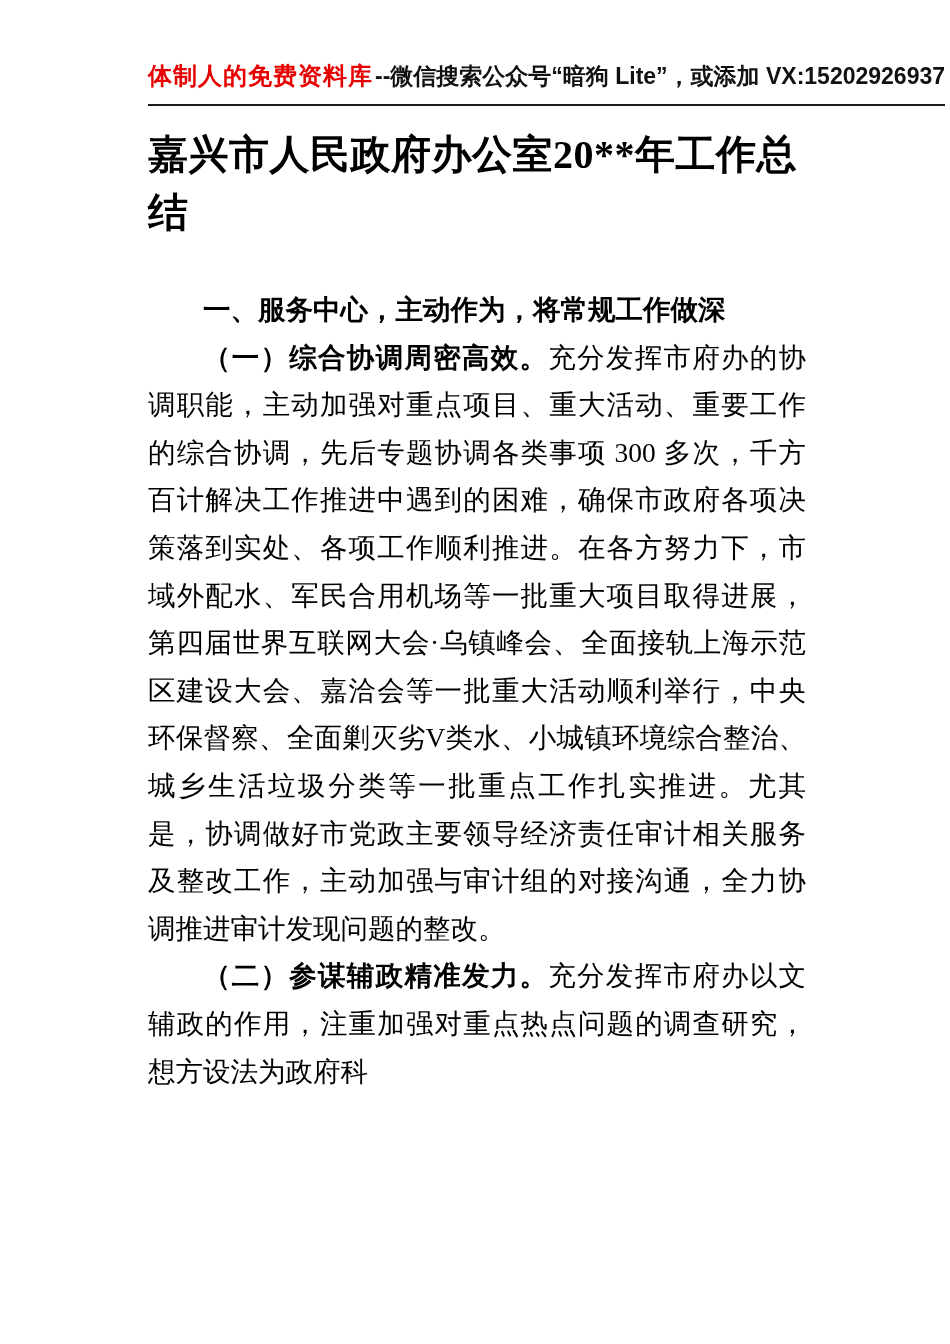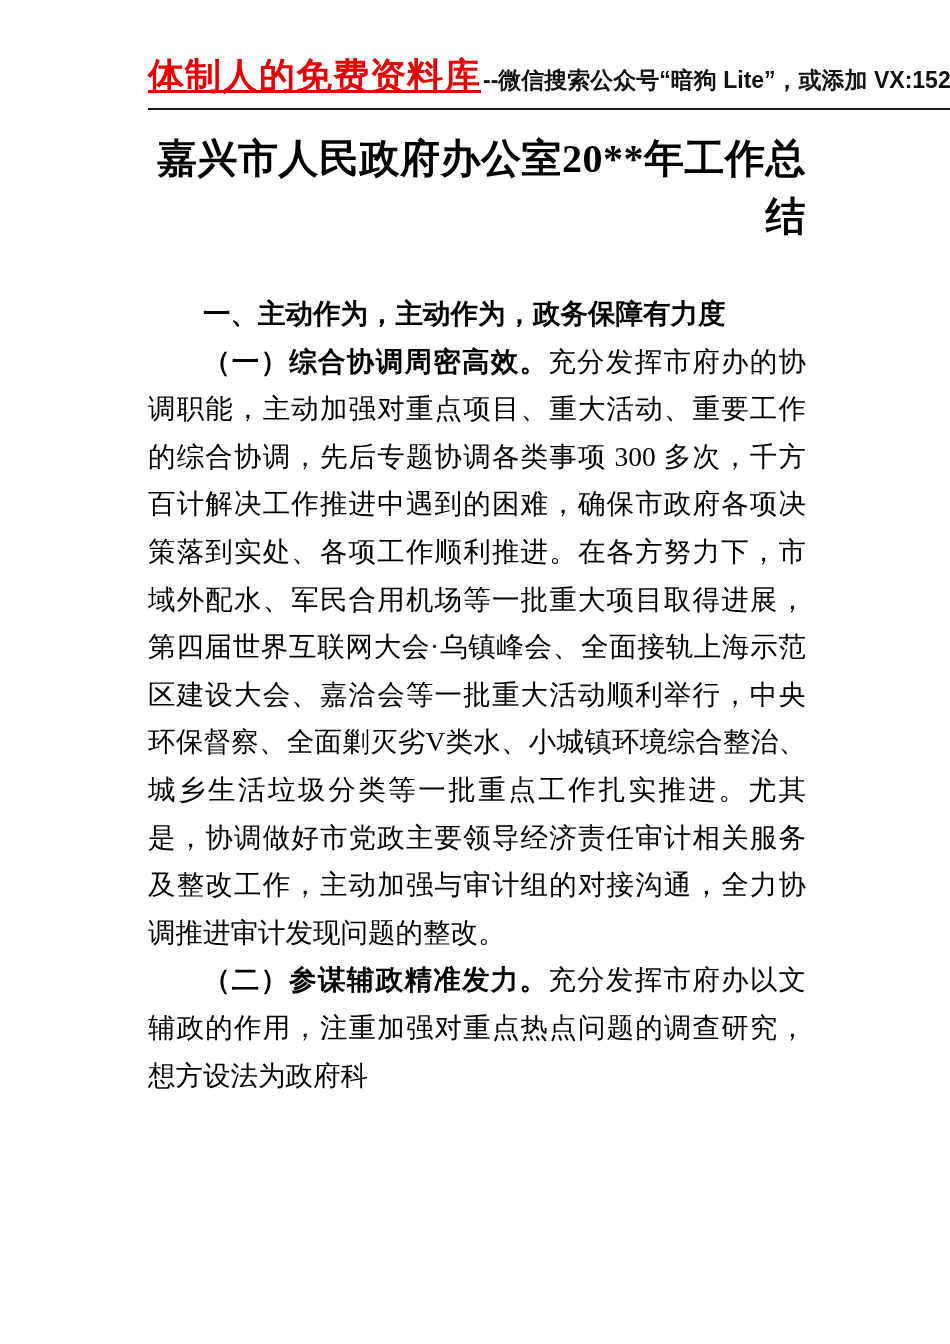--- a/index.html
+++ b/index.html
@@ -23,34 +23,33 @@
     display: inline-block;
     white-space: nowrap;
     border-bottom: 2px solid #1a1a1a;
     padding-bottom: 5px;
     line-height: 40px;
     vertical-align: baseline;
   }
   .promo-brand {
     font-family: "Liberation Sans", "DejaVu Sans", sans-serif;
     font-weight: bold;
-    font-size: 36px;
+    font-size: 24px;
     letter-spacing: 1px;
-    text-decoration: underline;
   }
   .promo-subtitle {
     font-family: "Liberation Sans", "DejaVu Sans", sans-serif;
     font-weight: bold;
     font-size: 23px;
     color: #111111;
     margin-left: 2px;
   }
   .doc-title {
     margin: 20px 0 0 0;
-    text-align: right;
+    text-align: left;
     font-size: 40px;
     line-height: 58px;
     font-weight: bold;
     font-family: "Liberation Serif", "DejaVu Serif", serif;
     letter-spacing: 0.5px;
   }
   .doc-body {
     margin-top: 44px;
     font-size: 27.5px;
     line-height: 47.6px;
@@ -74,17 +73,17 @@
 <body>
 
 <div class="page">
   <div class="promo-header">
     <span class="promo-brand" style="color: rgb(230, 0, 0);">体制人的免费资料库</span><span class="promo-subtitle">--微信搜索公众号“暗狗 Lite”，或添加 VX:15202926937</span>
   </div>
 
   <h1 class="doc-title">嘉兴市人民政府办公室20**年工作总结</h1>
 
   <div class="doc-body">
-      <p class="para heading"><span>一、主动作为，主动作为，政务保障有力度</span></p>
+      <p class="para heading"><span>一、服务中心，主动作为，将常规工作做深</span></p>
       <p class="para"><span class="lead">（一）综合协调周密高效。</span><span>充分发挥市府办的协调职能，主动加强对重点项目、重大活动、重要工作的综合协调，先后专题协调各类事项 300 多次，千方百计解决工作推进中遇到的困难，确保市政府各项决策落到实处、各项工作顺利推进。在各方努力下，市域外配水、军民合用机场等一批重大项目取得进展，第四届世界互联网大会·乌镇峰会、全面接轨上海示范区建设大会、嘉洽会等一批重大活动顺利举行，中央环保督察、全面剿灭劣V类水、小城镇环境综合整治、城乡生活垃圾分类等一批重点工作扎实推进。尤其是，协调做好市党政主要领导经济责任审计相关服务及整改工作，主动加强与审计组的对接沟通，全力协调推进审计发现问题的整改。</span></p>
       <p class="para"><span class="lead">（二）参谋辅政精准发力。</span><span>充分发挥市府办以文辅政的作用，注重加强对重点热点问题的调查研究，想方设法为政府科</span></p>
     </div>
 </div>
 
 </body></html>

